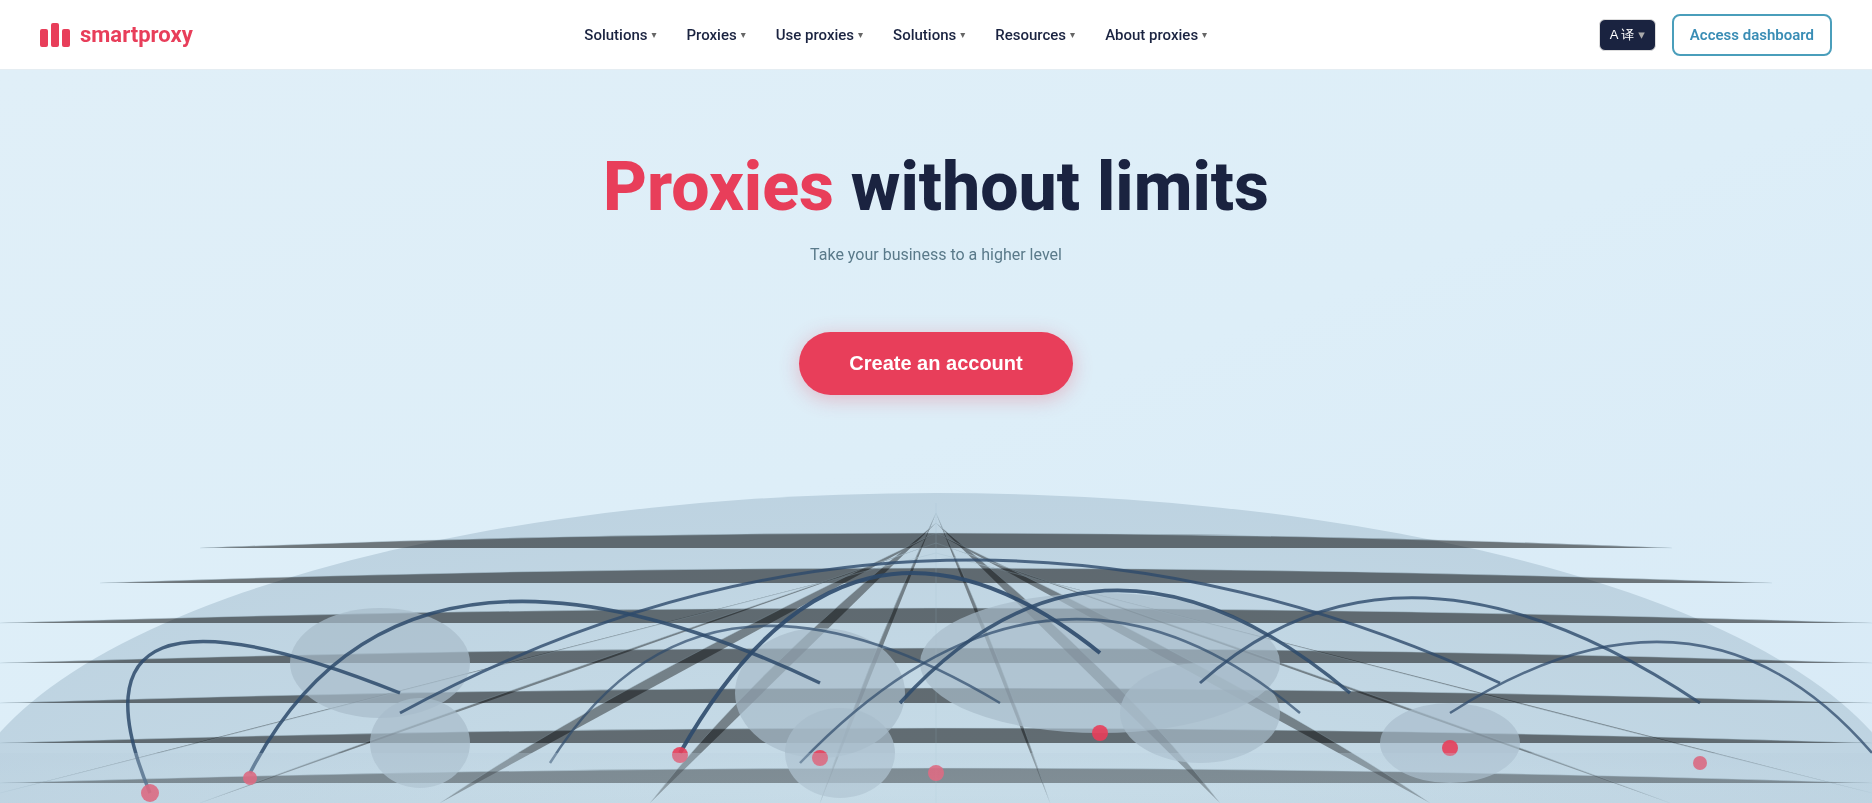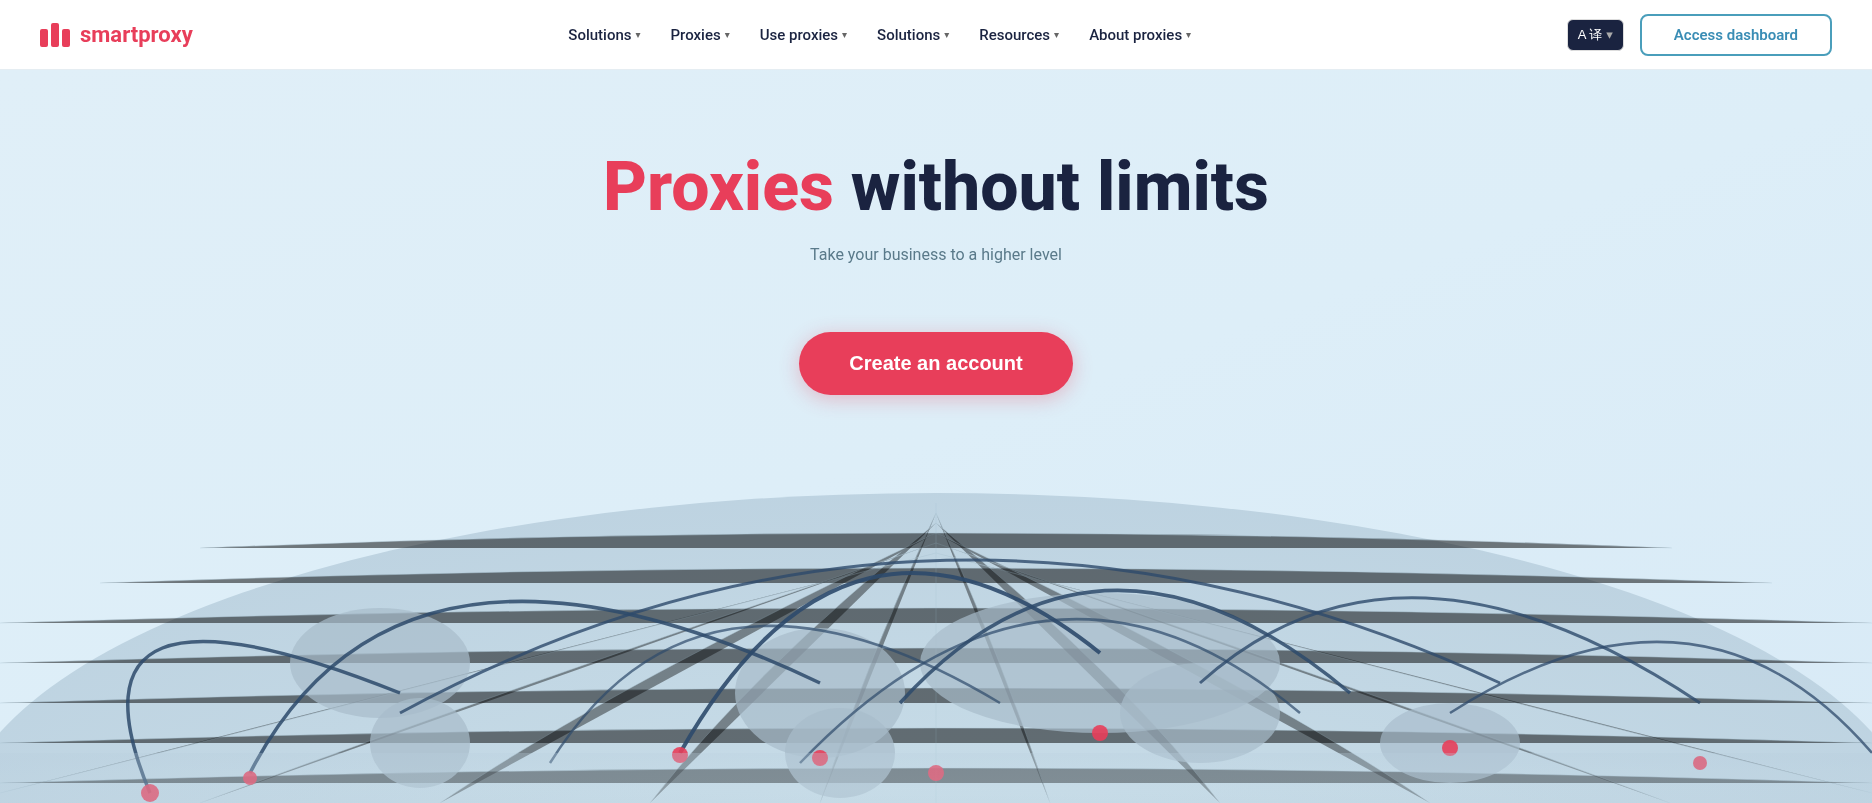--- a/index.html
+++ b/index.html
@@ -95,21 +95,21 @@
       border: 1px solid #ddd;
       border-radius: 6px;
       background: #1a2340;
       color: #fff;
       font-size: 13px;
       cursor: pointer;
       justify-content: center;
     }
 
     .access-btn {
-      padding: 10px 32px;
+      padding: 10px 16px;
       border: 2px solid #4a9ebb;
       border-radius: 8px;
       background: transparent;
       color: #3a8db5;
       font-size: 15px;
       font-weight: 600;
       cursor: pointer;
       text-decoration: none;
       transition: background 0.2s;
     }

